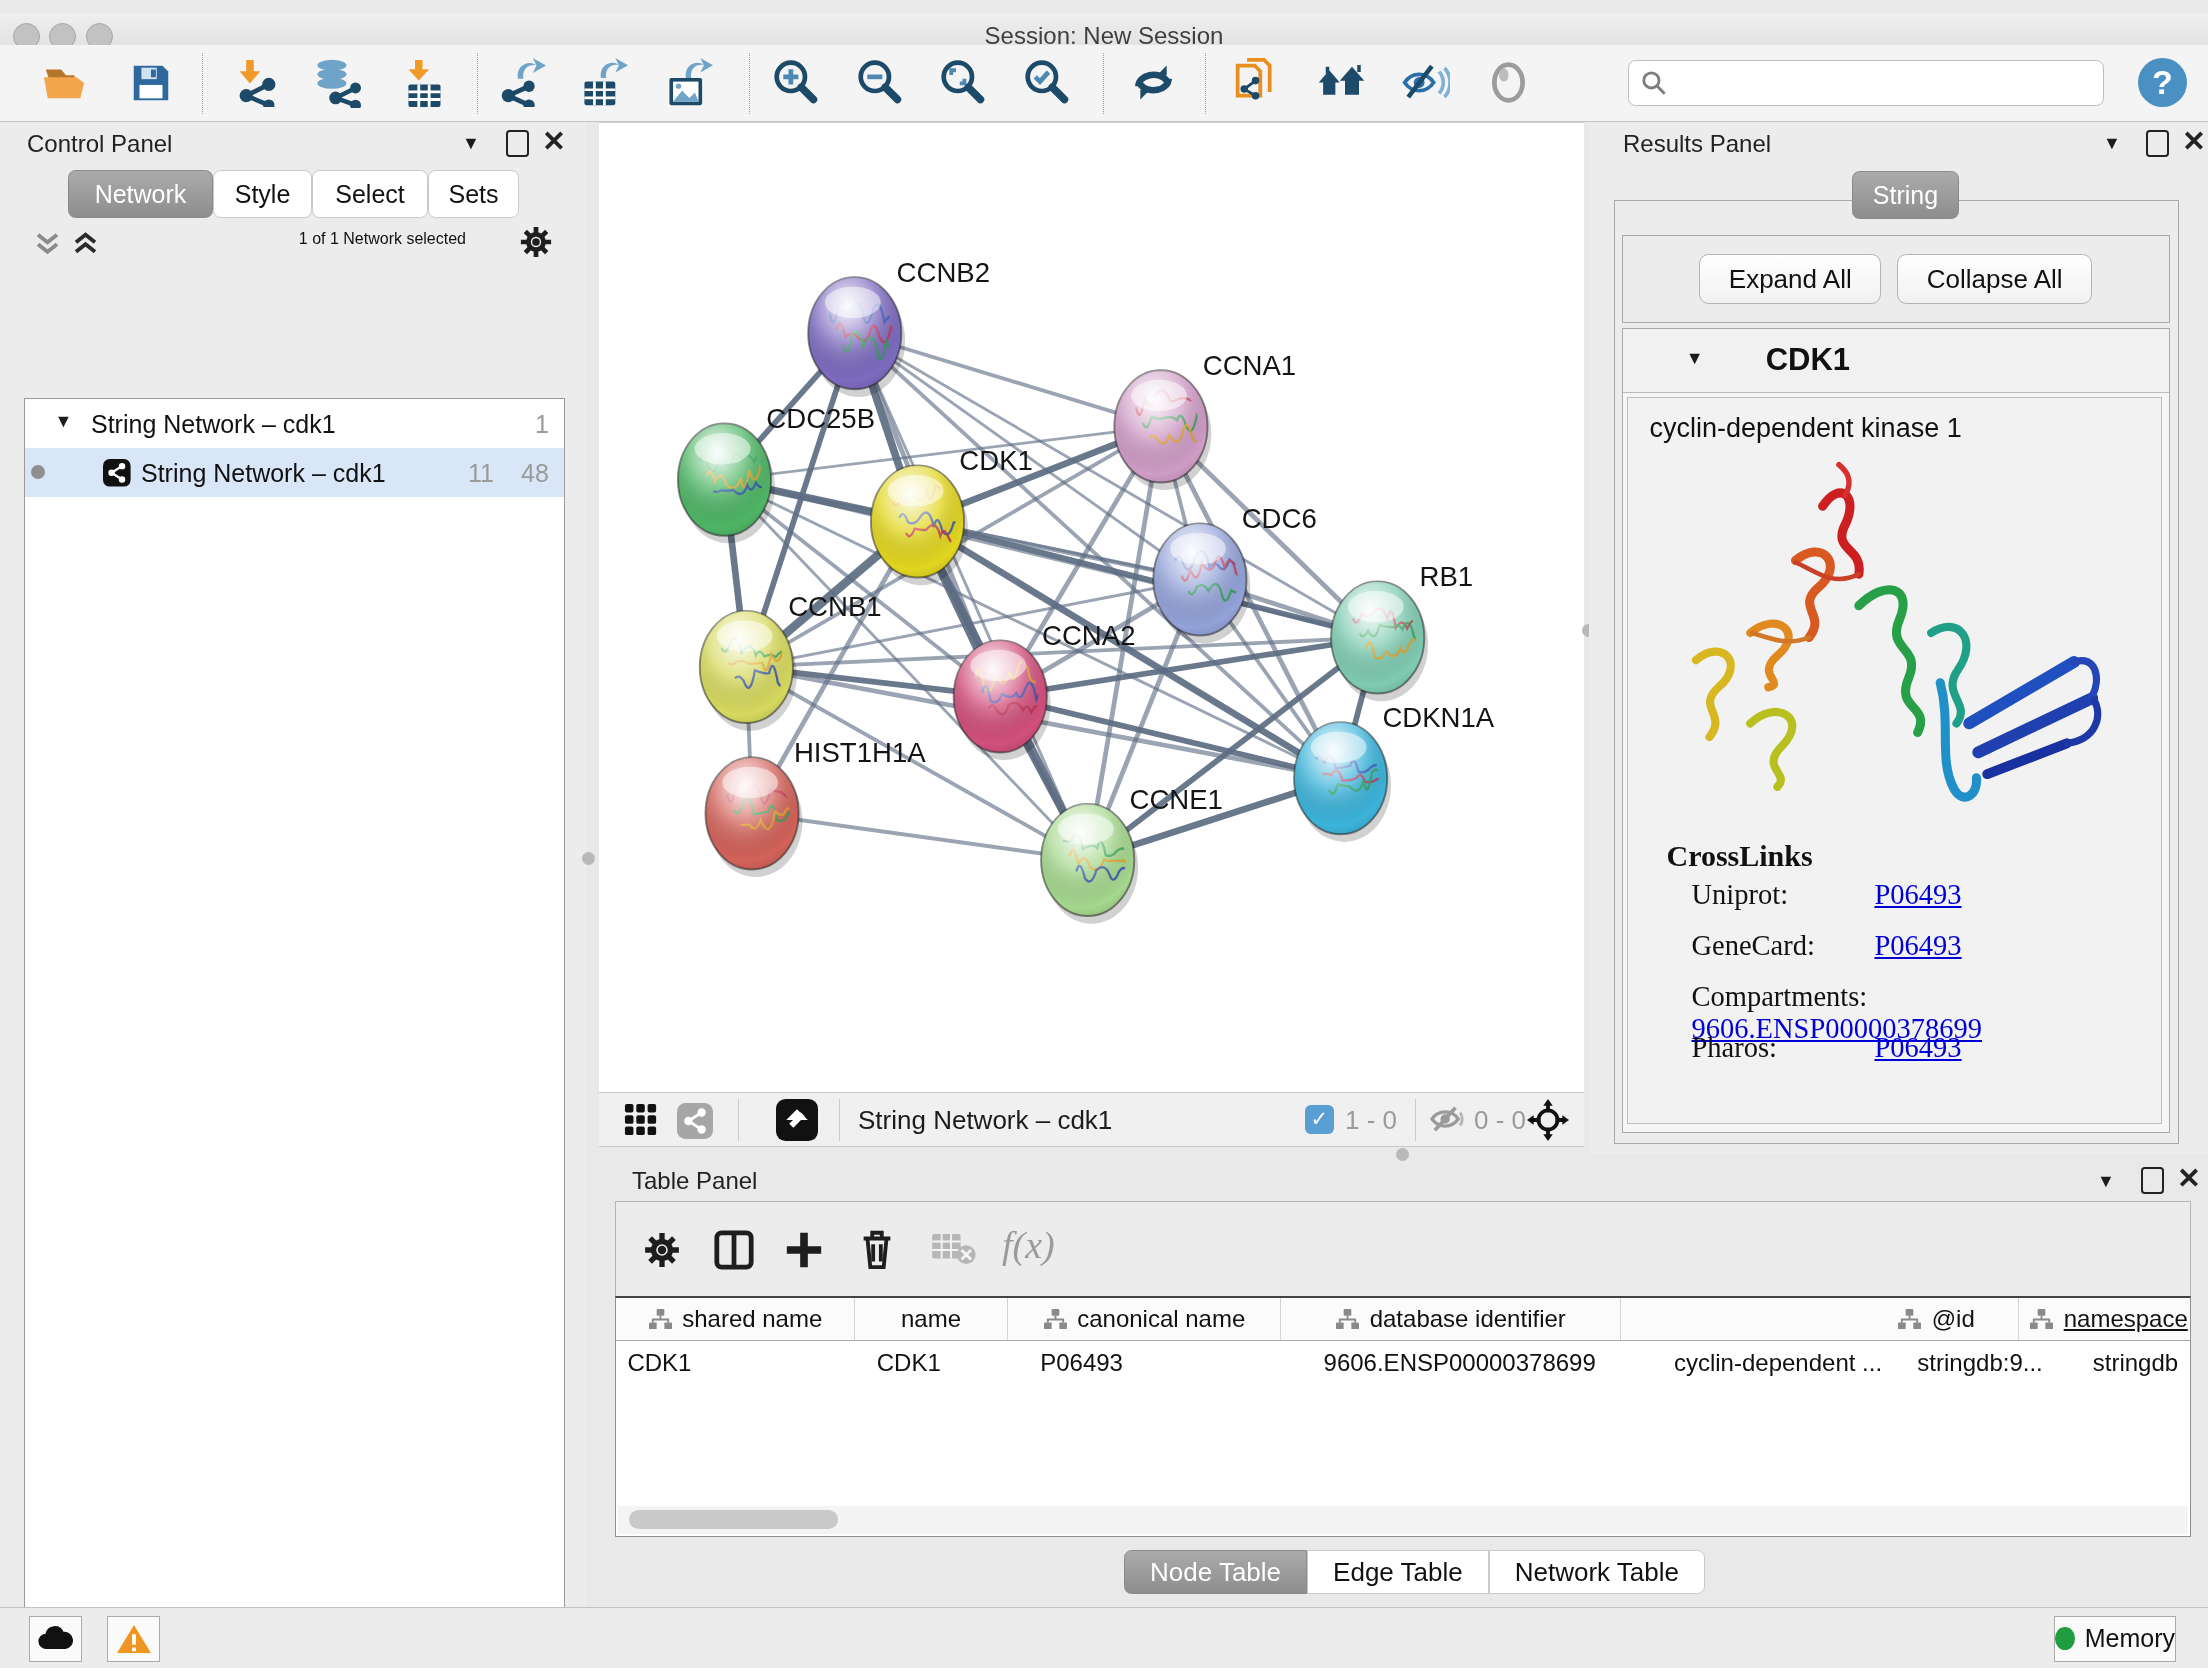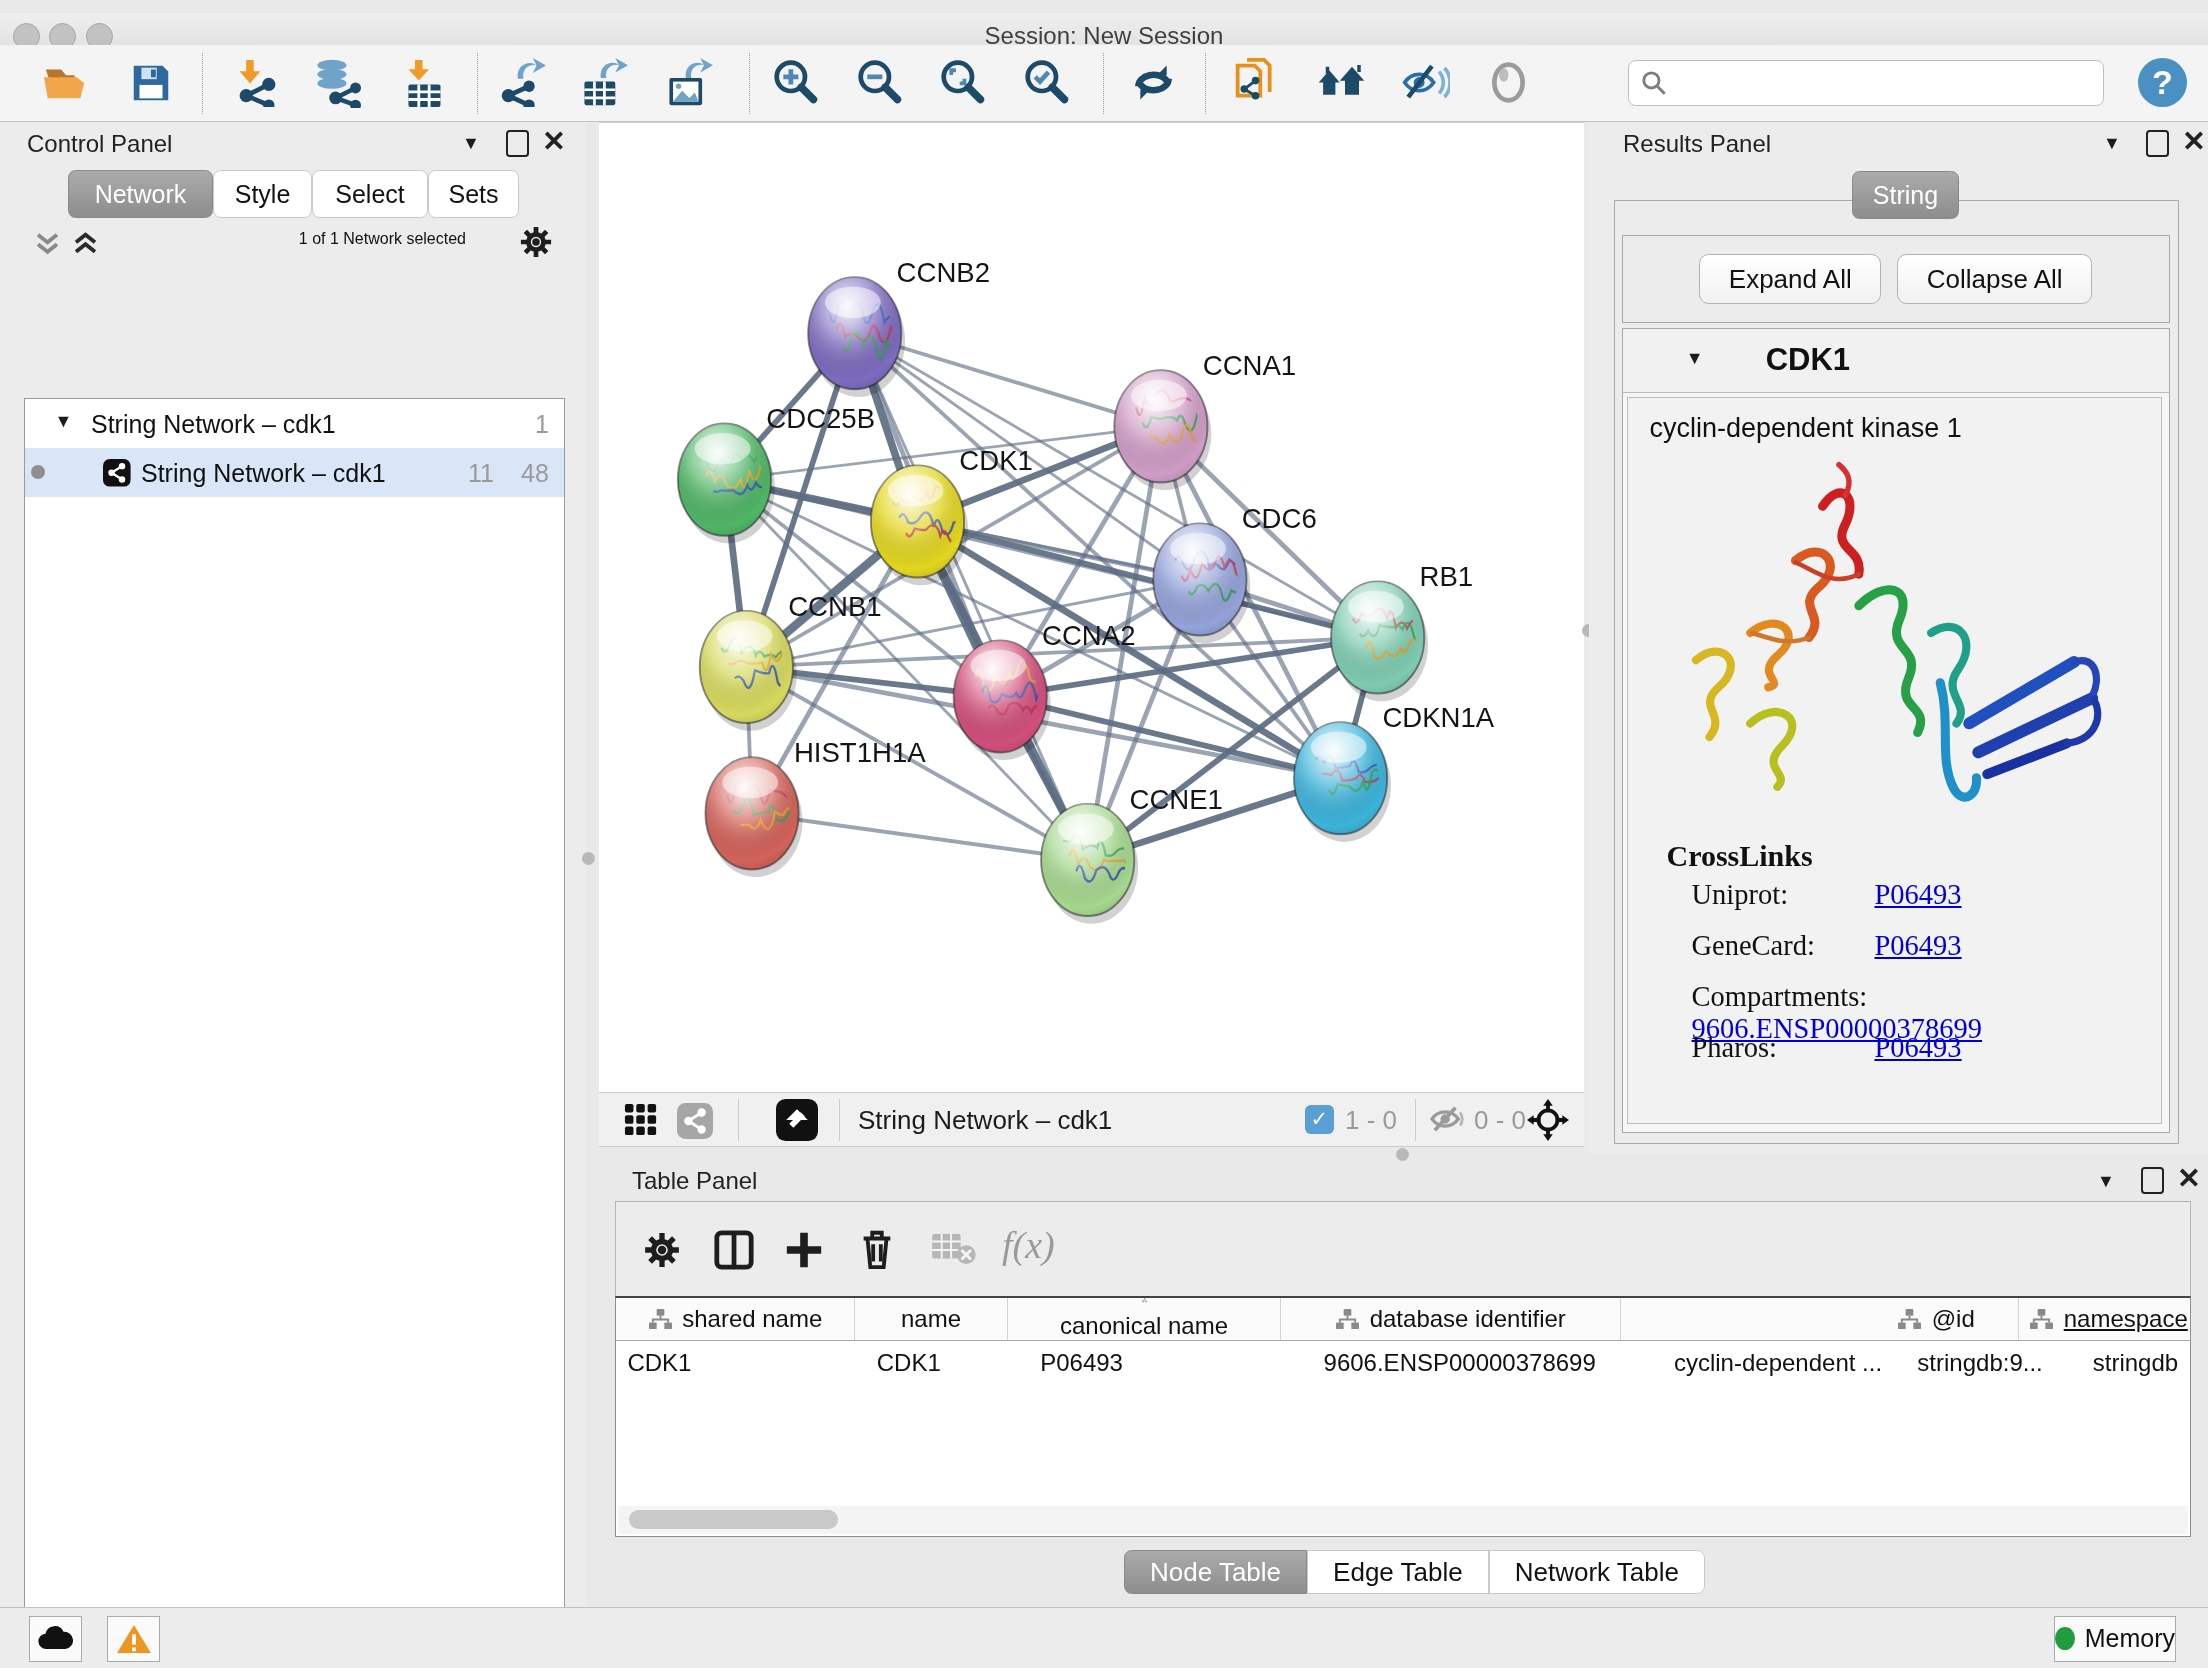--- a/index.html
+++ b/index.html
@@ -719,21 +719,21 @@
                 <rect x="1" y="15" width="8" height="7" rx="1"></rect>
                 <rect x="17" y="15" width="8" height="7" rx="1"></rect>
                 <path d="M13 8v4M5 15v-3h16v3" stroke="#8a8a8a" stroke-width="2" fill="none"></path>
               </g>
             </svg>
             <span>shared name</span>
           </div>
           <div class="th" style="width: 152px;">
             <span>name</span>
           </div>
-          <div class="th" style="width: 272px; flex-direction: column;">
+          <div class="th" style="width: 272px;">
             <svg width="25" height="23" viewBox="0 0 26 24">
               <g fill="#8a8a8a">
                 <rect x="9" y="1" width="8" height="7" rx="1"></rect>
                 <rect x="1" y="15" width="8" height="7" rx="1"></rect>
                 <rect x="17" y="15" width="8" height="7" rx="1"></rect>
                 <path d="M13 8v4M5 15v-3h16v3" stroke="#8a8a8a" stroke-width="2" fill="none"></path>
               </g>
             </svg>
             <span>canonical name</span>
           </div>

